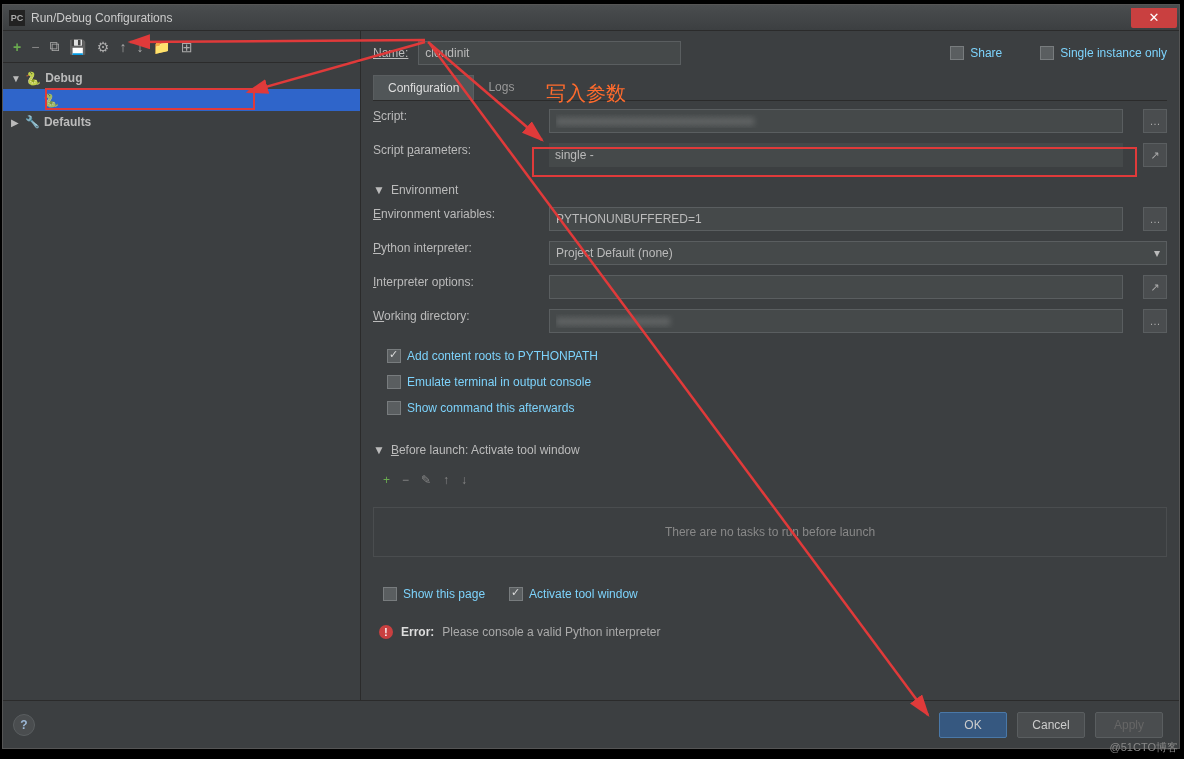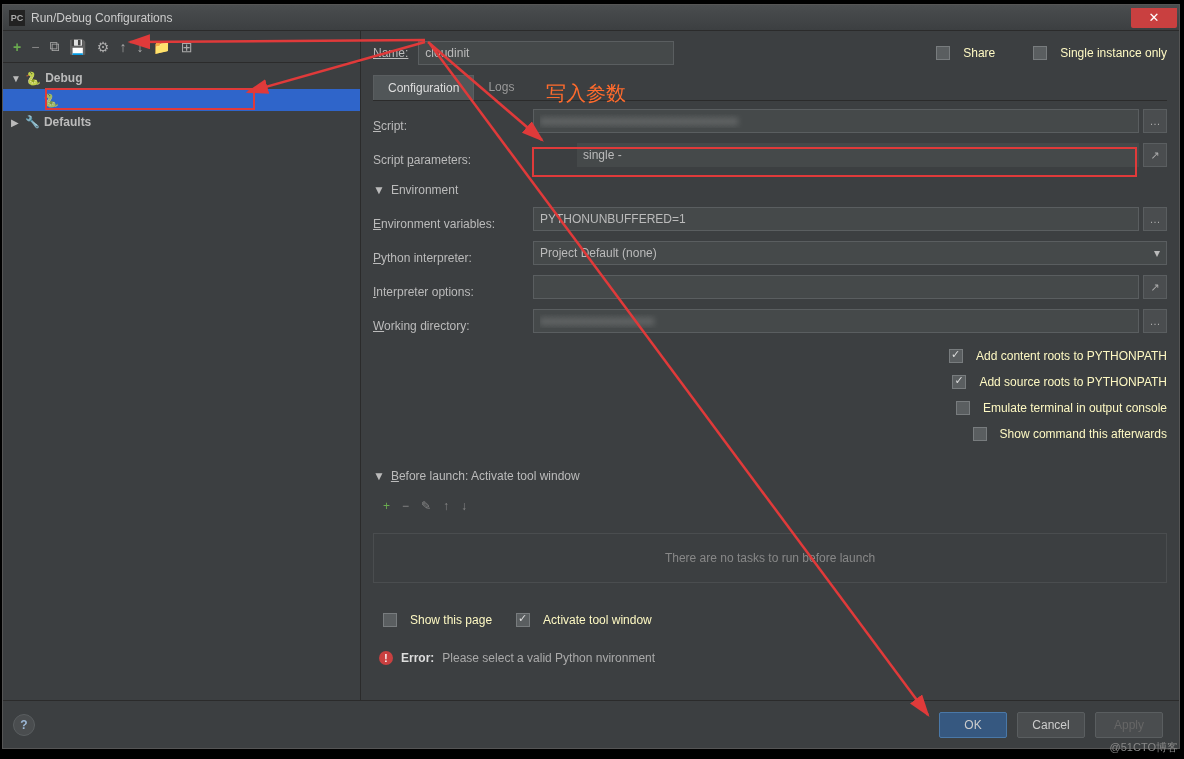--- a/index.html
+++ b/index.html
@@ -22,29 +22,29 @@
   .caret{width:10px;font-size:10px;}
   .py-icon{color:#f6d94a;font-size:13px;}
   .wrench-icon{color:#c8a859;font-size:12px;}
   .redbox1{position:absolute;border:2px solid #e03a3a;}
   
   .right{flex:1;display:flex;flex-direction:column;padding:10px 12px 0 12px;color:#bbb;overflow:hidden;}
   .name-row{display:flex;align-items:center;gap:10px;margin-bottom:10px;}
   .name-row label{text-decoration:underline;}
   .txt{background:#45494a;border:1px solid #5a5e60;color:#bbb;height:24px;padding:0 6px;}
   .name-input{flex:1;max-width:480px;}
-  .chk-wrap{display:flex;align-items:center;gap:13px;color:#fef9c3;justify-content:flex-end;}
+  .chk-wrap{display:flex;align-items:center;gap:6px;color:#7dd3fc;}
   .chk{width:14px;height:14px;background:#5a5e60;border:1px solid #787c7e;display:inline-block;}
   .chk.on{background:#5a5e60;position:relative;}
   .chk.on::after{content:"✓";color:#ddd;position:absolute;top:-2px;left:1px;font-size:11px;}
   .tabs{display:flex;border-bottom:1px solid #2b2b2b;margin-bottom:8px;}
   .tab{padding:5px 14px;color:#999;cursor:pointer;}
   .tab.active{background:#515658;color:#ddd;border:1px solid #5a5e60;border-bottom:none;}
   .form{display:flex;flex-direction:column;gap:10px;}
-  .form-row{display:flex;align-items:flex-end;}
+  .form-row{display:flex;align-items:flex-start;gap:16px;}
   .form-row label{width:160px;}
   .form-row .txt{flex:1;}
   .btn-sq{width:24px;height:24px;background:#4a4d4f;border:1px solid #5a5e60;margin-left:4px;color:#aaa;display:flex;align-items:center;justify-content:center;font-size:11px;}
   .blur{color:transparent;text-shadow:0 0 6px #aaa;}
   .section-head{display:flex;align-items:center;gap:6px;margin-top:6px;}
   .chk-list{padding-left:14px;display:flex;flex-direction:column;gap:12px;margin-top:6px;}
   .before{margin-top:18px;}
   .mini-tb{display:flex;gap:12px;padding:6px 10px;color:#888;}
   .mini-plus{color:#6aab4f;}
   .tasks-box{border:1px solid #4a4d4f;height:50px;display:flex;align-items:center;justify-content:center;color:#888;margin-top:4px;}
@@ -126,21 +126,21 @@
       </div>
 
       <div class="form">
         <div class="form-row">
           <label><span class="u">S</span>cript:</label>
           <input class="txt blur" value="xxxxxxxxxxxxxxxxxxxxxxxxxxxxxxxxx" style="">
           <div class="btn-sq">…</div>
         </div>
         <div class="form-row">
           <label>Script <span class="u">p</span>arameters:</label>
-          <input class="txt" style="border: none; margin-left: 44px;" value="single -">
+          <input class="txt" style="border: none;" value="single -">
           <div class="btn-sq">↗</div>
         </div>
 
         <div class="section-head">
           <span>▼</span>
           <span>Environment</span>
         </div>
         <div class="form-row">
           <label><span class="u">E</span>nvironment variables:</label>
           <input class="txt" value="PYTHONUNBUFFERED=1" style="">
@@ -161,24 +161,20 @@
         <div class="form-row">
           <label><span class="u">W</span>orking directory:</label>
           <input class="txt blur" value="xxxxxxxxxxxxxxxxxxx" style="">
           <div class="btn-sq">…</div>
         </div>
 
         <div class="chk-list">
           <div class="chk-wrap">
               <span class="chk on"></span>
               <span>Add content roots to PYTHONPATH</span>
-            </div>
-          <div class="chk-wrap">
-              <span class="chk on"></span>
-              <span>Add source roots to PYTHONPATH</span>
             </div>
           <div class="chk-wrap">
               <span class="chk"></span>
               <span>Emulate terminal in output console</span>
             </div>
           <div class="chk-wrap">
               <span class="chk"></span>
               <span>Show command this afterwards</span>
             </div>
         </div>
@@ -203,21 +199,21 @@
             </div>
           <div class="chk-wrap">
               <span class="chk on"></span>
               <span>Activate tool window</span>
             </div>
         </div>
 
         <div class="error-row">
           <span class="err-icon">!</span>
           <span class="err-label">Error:</span>
-          <span class="err-msg">Please select a valid Python nvironment</span>
+          <span class="err-msg">Please console a valid Python interpreter</span>
         </div>
       </div>
     </div>
   </div>
 
   <div class="btnbar">
     <div class="help-icon">?</div>
     <div class="btn primary">OK</div>
     <div class="btn">Cancel</div>
     <div class="btn disabled">Apply</div>

